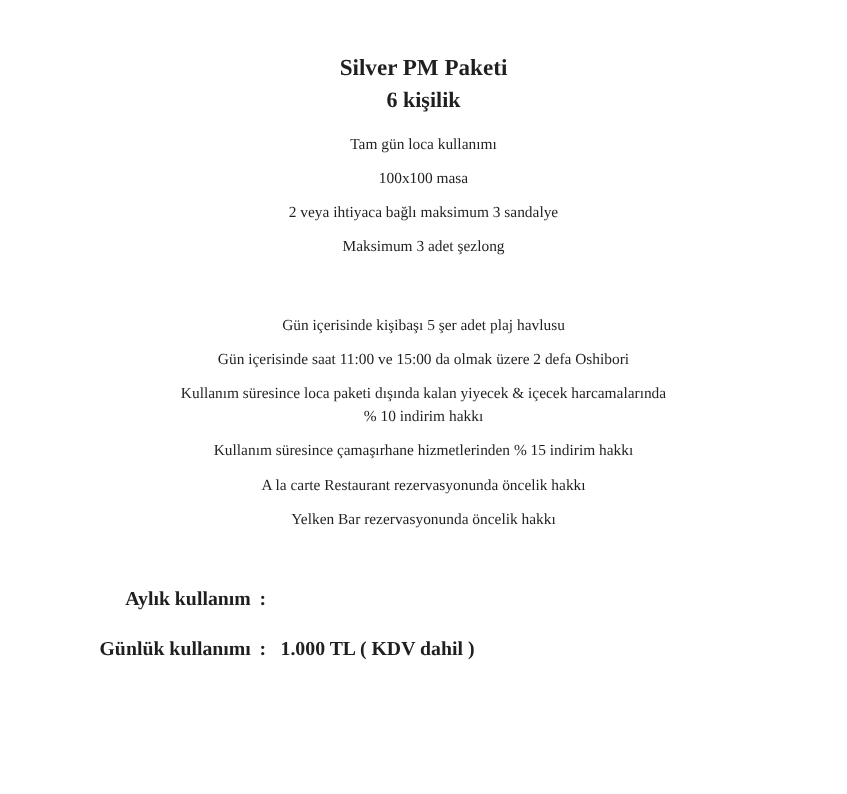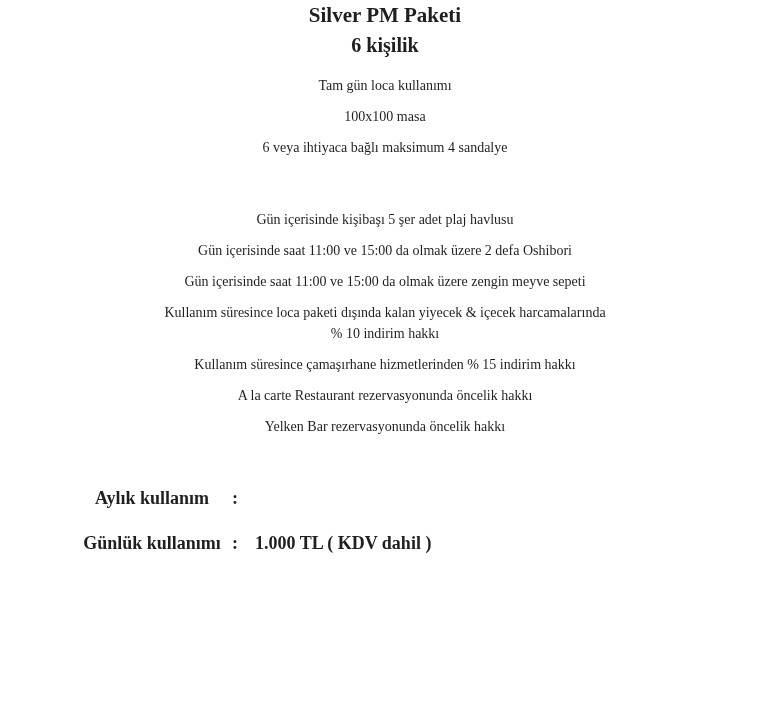--- a/index.html
+++ b/index.html
@@ -10,20 +10,21 @@
     width: 770px;
     height: 722px;
     background: #ffffff;
     overflow: hidden;
     font-family: "Liberation Serif", serif;
     color: #1f1f1f;
     -webkit-font-smoothing: antialiased;
   }
   .doc {
     width: 770px;
+    padding-top: 46px;
     text-align: center;
     box-sizing: border-box;
   }
   .title {
     font-size: 21px;
     font-weight: 700;
     line-height: 30px;
     margin: 0;
   }
   .subtitle {
@@ -47,21 +48,21 @@
     line-height: 20px;
     margin: 0 0 11px 0;
   }
   
   .cont {
     margin-top: -10px; 
   }
   .pricing {
     margin-top: 51px;
     padding-left: 76px;
-    text-align: center;
+    text-align: right;
   }
   .price-row {
     display: flex;
     align-items: baseline;
     font-size: 18px;
     font-weight: 700;
     line-height: 21px;
     margin: 0 0 24px 0;
   }
   .price-label {
@@ -80,27 +81,27 @@
 <body>
 
 <main class="doc" data-name="package-document">
 
   <h1 class="title" data-name="package-title">Silver PM Paketi</h1>
   <h2 class="subtitle" data-name="package-capacity">6 kişilik</h2>
 
   <section class="features features-basic" data-name="features-basic-section">
     <p class="line" data-name="feature-loca-usage">Tam gün loca kullanımı</p>
     <p class="line" data-name="feature-table">100x100 masa</p>
-    <p class="line" data-name="feature-chairs">6 veya ihtiyaca bağlı maksimum 4 sandalye</p>
+    <p class="line" data-name="feature-chairs">2 veya ihtiyaca bağlı maksimum 3 sandalye</p>
+    <p class="line" data-name="feature-sunbeds">Maksimum 3 adet şezlong</p>
   </section>
 
   <section class="features features-services" data-name="features-services-section">
     <p class="line" data-name="feature-beach-towels">Gün içerisinde kişibaşı 5 şer adet plaj havlusu</p>
     <p class="line" data-name="feature-oshibori">Gün içerisinde saat 11:00 ve 15:00 da olmak üzere 2 defa Oshibori</p>
-    <p class="line" data-name="feature-fruit-basket">Gün içerisinde saat 11:00 ve 15:00 da olmak üzere zengin meyve sepeti</p>
     <p class="line" data-name="feature-fnb-discount-line1">Kullanım süresince loca paketi dışında kalan yiyecek &amp; içecek harcamalarında</p>
     <p class="line cont" data-name="feature-fnb-discount-line2">% 10 indirim hakkı</p>
     <p class="line" data-name="feature-laundry-discount">Kullanım süresince çamaşırhane hizmetlerinden % 15 indirim hakkı</p>
     <p class="line" data-name="feature-alacarte-priority">A la carte Restaurant  rezervasyonunda öncelik hakkı</p>
     <p class="line" data-name="feature-yelkenbar-priority">Yelken Bar rezervasyonunda öncelik hakkı</p>
   </section>
 
   <section class="pricing" data-name="pricing-section">
     <div class="price-row" data-name="price-row-monthly">
       <span class="price-label" data-name="price-label-monthly">Aylık kullanım</span>

